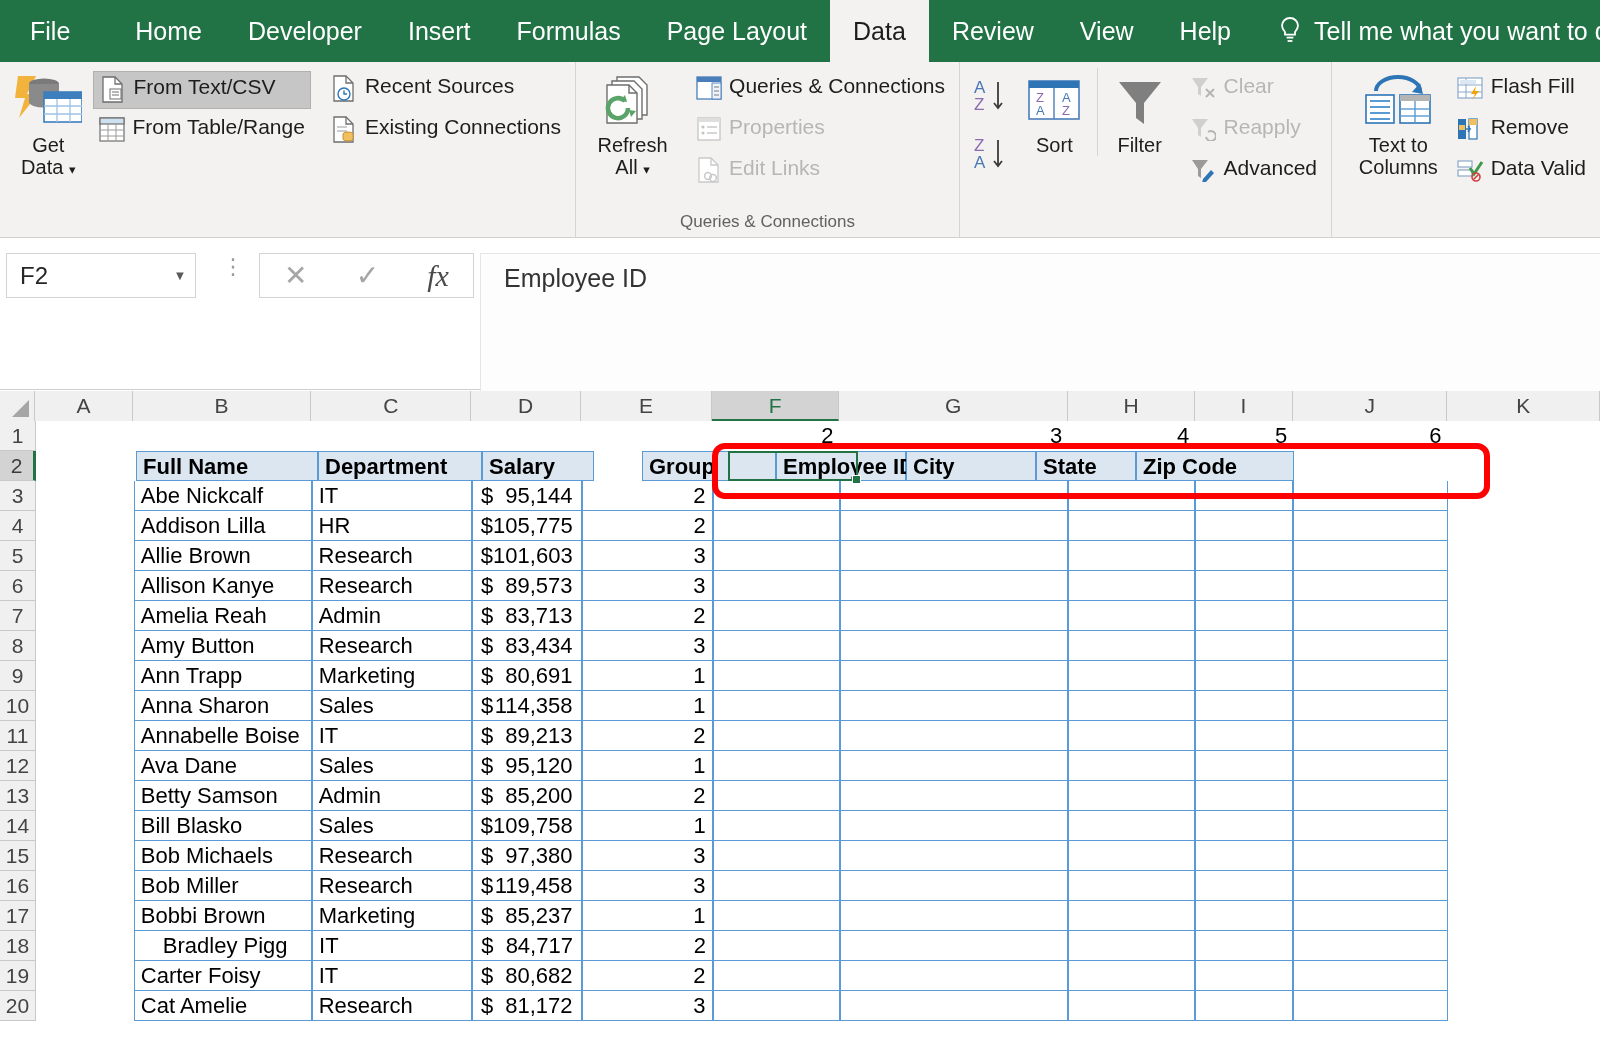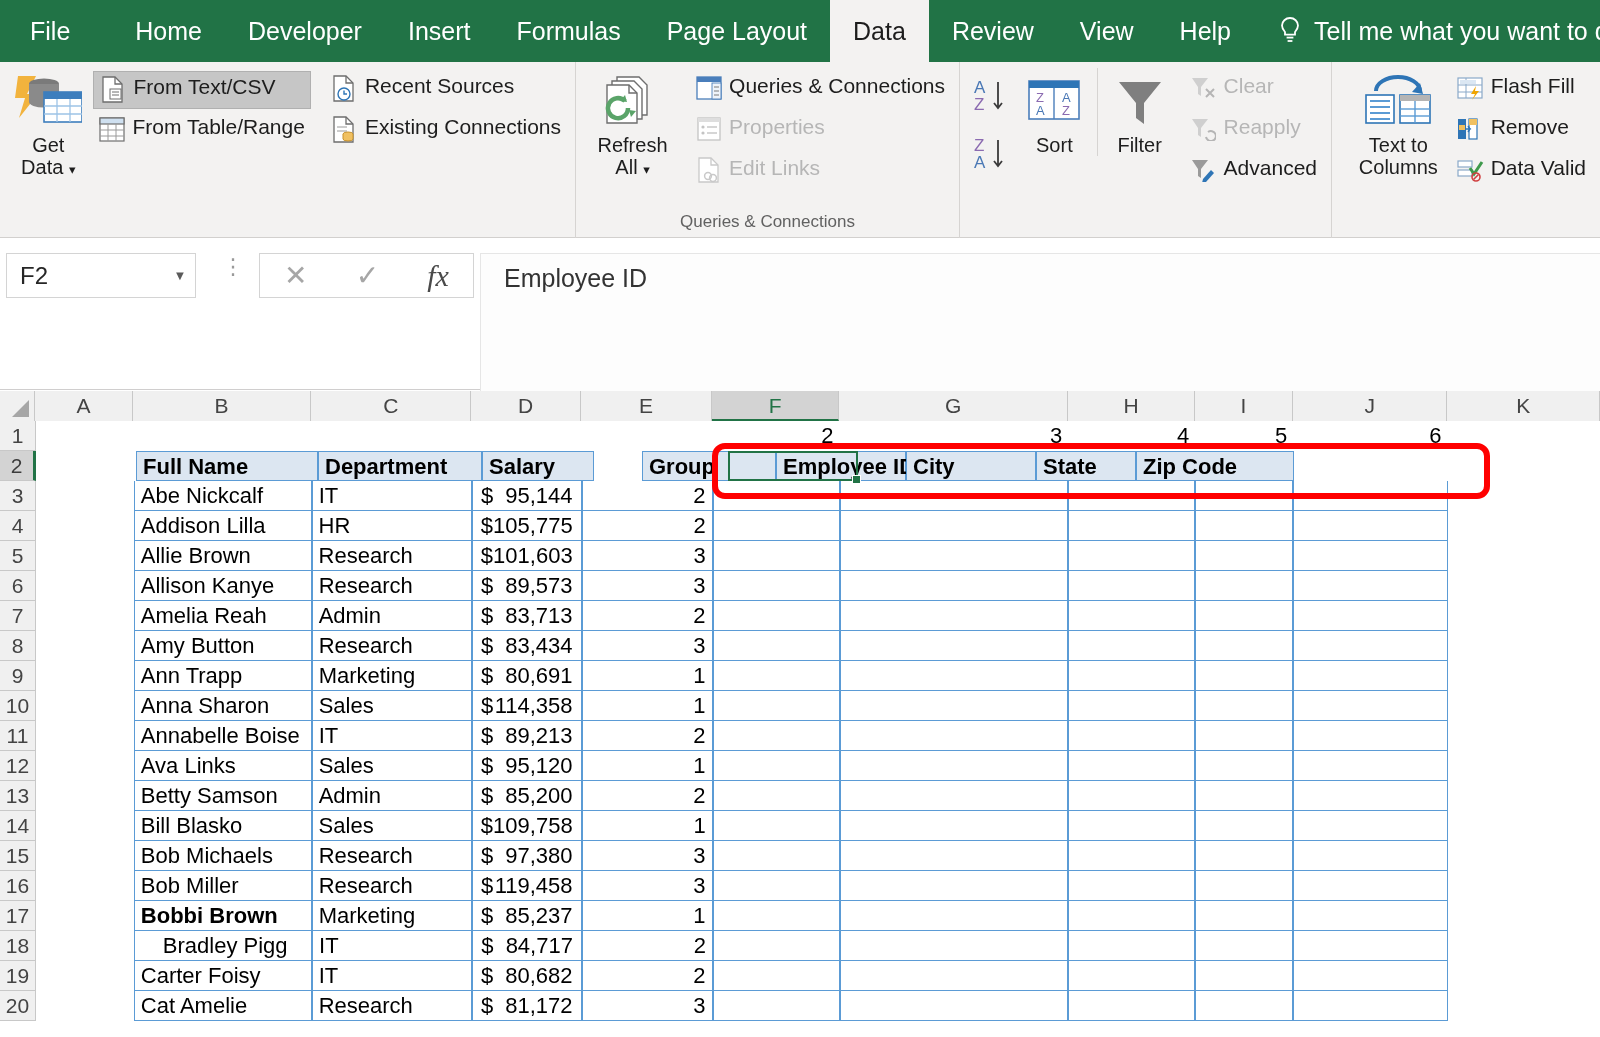--- a/index.html
+++ b/index.html
@@ -708,21 +708,21 @@
           <div class="cell r" style="width: 134px;">2</div>
           <div class="cell" style="width: 130px;"></div>
           <div class="cell" style="width: 234px;"></div>
           <div class="cell" style="width: 130px;"></div>
           <div class="cell" style="width: 100px;"></div>
           <div class="cell" style="width: 158px;"></div>
           <div class="cell" style="width: 156px; border: none; background: rgb(255, 255, 255);"></div>
         </div>
         <div class="row tblrow">
           <div class="cell" style="width: 100px; border: none; background: rgb(255, 255, 255);"></div>
-          <div class="cell l first" style="width: 182px;">Ava Links</div>
+          <div class="cell l first" style="width: 182px;">Ava Dane</div>
           <div class="cell l" style="width: 164px;">Sales</div>
           <div class="cell money" style="width: 112px;">
             <span>$</span>
             <span>95,120</span>
           </div>
           <div class="cell r" style="width: 134px;">1</div>
           <div class="cell" style="width: 130px;"></div>
           <div class="cell" style="width: 234px;"></div>
           <div class="cell" style="width: 130px;"></div>
           <div class="cell" style="width: 100px;"></div>
@@ -788,21 +788,21 @@
           <div class="cell r" style="width: 134px;">3</div>
           <div class="cell" style="width: 130px;"></div>
           <div class="cell" style="width: 234px;"></div>
           <div class="cell" style="width: 130px;"></div>
           <div class="cell" style="width: 100px;"></div>
           <div class="cell" style="width: 158px;"></div>
           <div class="cell" style="width: 156px; border: none; background: rgb(255, 255, 255);"></div>
         </div>
         <div class="row tblrow">
           <div class="cell" style="width: 100px; border: none; background: rgb(255, 255, 255);"></div>
-          <div class="cell l first" style="width: 182px; font-weight: bold;">Bobbi Brown</div>
+          <div class="cell l first" style="width: 182px;">Bobbi Brown</div>
           <div class="cell l" style="width: 164px;">Marketing</div>
           <div class="cell money" style="width: 112px;">
             <span>$</span>
             <span>85,237</span>
           </div>
           <div class="cell r" style="width: 134px;">1</div>
           <div class="cell" style="width: 130px;"></div>
           <div class="cell" style="width: 234px;"></div>
           <div class="cell" style="width: 130px;"></div>
           <div class="cell" style="width: 100px;"></div>

